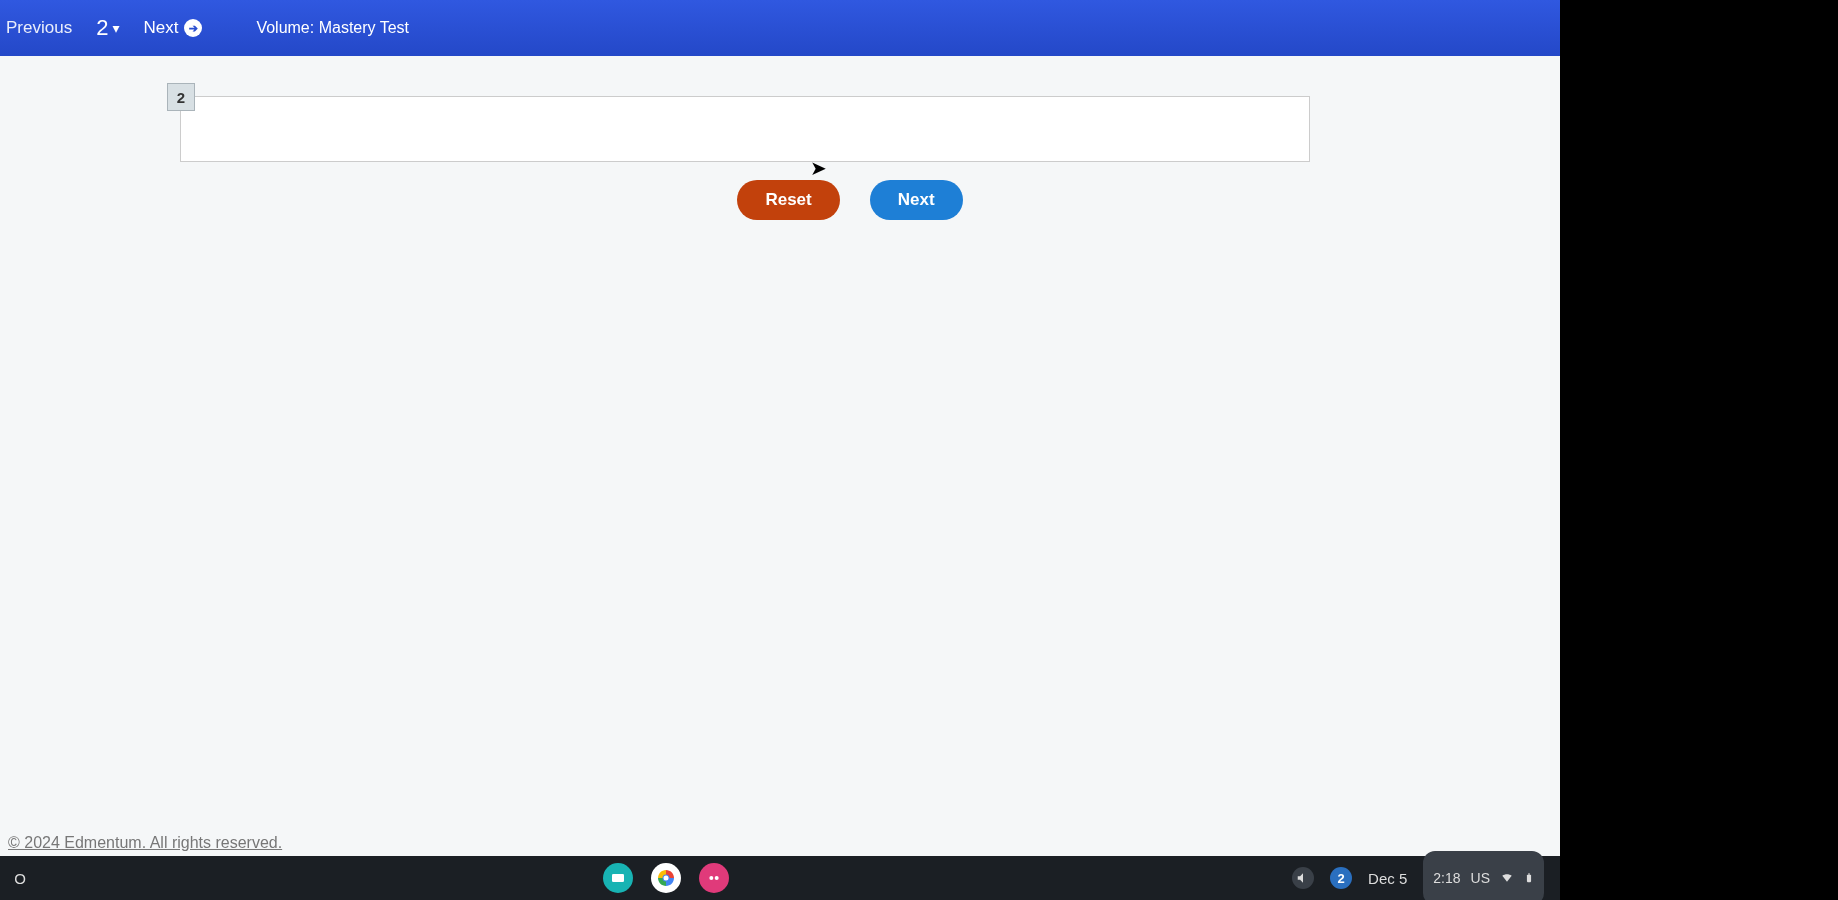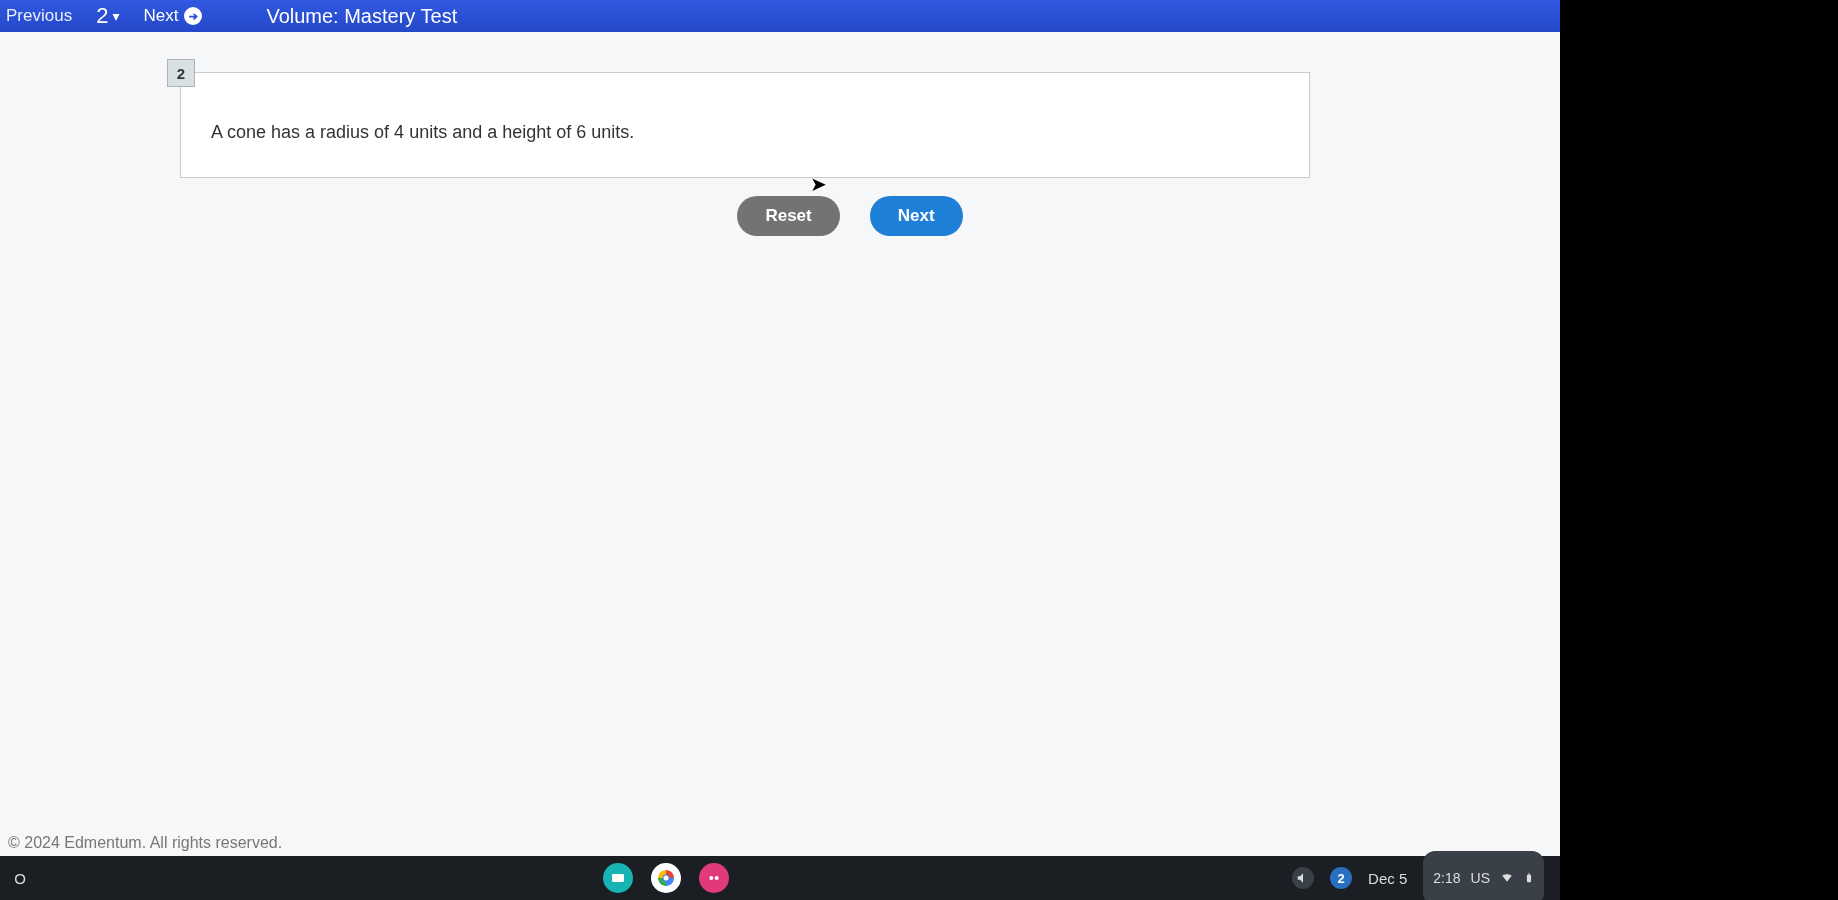--- a/index.html
+++ b/index.html
@@ -18,33 +18,33 @@
     width: 1560px;
     height: 900px;
     background: #e8ecef;
     display: flex;
     flex-direction: column;
   }
   
   .topbar {
     background: #2a4fd0;
     background: linear-gradient(to bottom, #3058e0, #2448c8);
-    height: 32px;
+    height: 56px;
     display: flex;
     align-items: center;
     color: #fff;
     font-size: 17px;
     padding-left: 0;
     gap: 24px;
   }
   .topbar .prev { margin-left: 6px; cursor: pointer; opacity: 0.9; }
   .topbar .qnum { font-size: 22px; font-weight: 500; display:flex; align-items:center; gap:4px; cursor:pointer;}
   .topbar .qnum .chev { font-size:14px; }
   .topbar .next { cursor:pointer; display:flex; align-items:center; gap:6px;}
-  .topbar .title { margin-left: 40px; font-size: 20px; }
+  .topbar .title { margin-left: 30px; font-size: 16px; }
   .arrow-circle {
     width:18px; height:18px; border-radius:50%; background:#fff; color:#2a4fd0;
     display:inline-flex; align-items:center; justify-content:center; font-size:11px; font-weight:bold;
   }
   
   .left-tool {
     position:absolute;
     top:60px;
     left:4px;
     width:44px; height:38px;
@@ -112,37 +112,38 @@
   }
   .btn {
     border:none;
     border-radius:22px;
     padding:10px 28px;
     font-size:17px;
     font-weight:bold;
     color:#fff;
     cursor:pointer;
   }
-  .btn-reset { background:#737373; }
+  .btn-reset { background:#c2410c; }
   .btn-next  { background:#1e7fd6; }
   .cursor {
     position:absolute;
     left: 630px;
     top: -24px;
     font-size:20px;
     color:#000;
     pointer-events:none;
   }
   
   .copyright {
     position:absolute;
     left:8px;
     bottom:48px;
     font-size:16px;
     color:#777;
+    text-decoration:underline;
   }
   
   .shelf {
     position:absolute;
     left:0; right:0; bottom:0;
     width:1560px;
     height:44px;
     background:#1b1f24;
     display:flex;
     align-items:center;
@@ -219,21 +220,20 @@
   <div class="left-tool">
     <svg viewBox="0 0 24 24">
         <path d="M20 6h-3V4c0-1.1-.9-2-2-2H9C7.9 2 7 2.9 7 4v2H4C2.9 6 2 6.9 2 8v11c0 1.1.9 2 2 2h16c1.1 0 2-.9 2-2V8c0-1.1-.9-2-2-2zM9 4h6v2H9V4z"></path>
       </svg>
   </div>
 
   <div class="content">
     <div class="qcard">
       <div class="qbadge">2</div>
       <div class="qtext">
-        <div>A cone has a radius of 4 units and a height of 6 units.</div>
       </div>
     </div>
 
     <div class="actions">
       <button class="btn btn-reset">Reset</button>
       <button class="btn btn-next">Next</button>
       <span class="cursor">➤</span>
     </div>
   </div>
 

